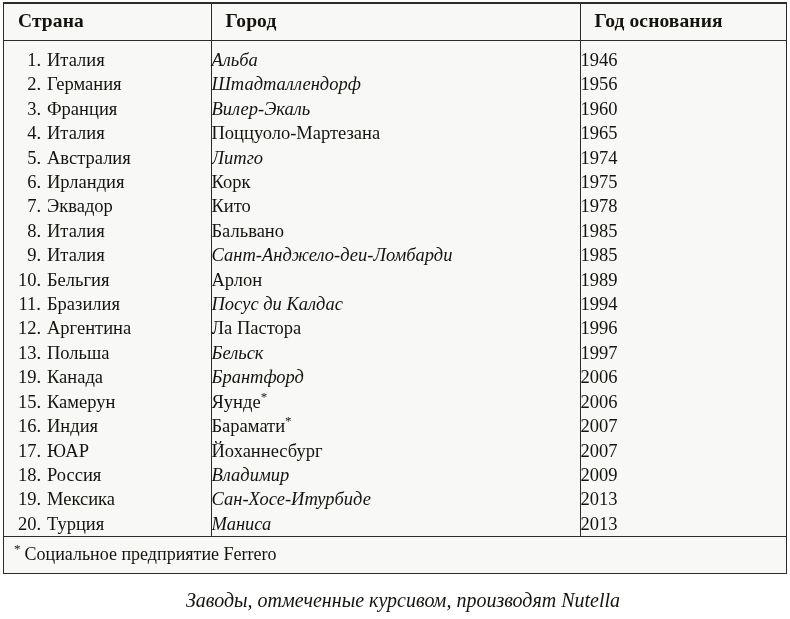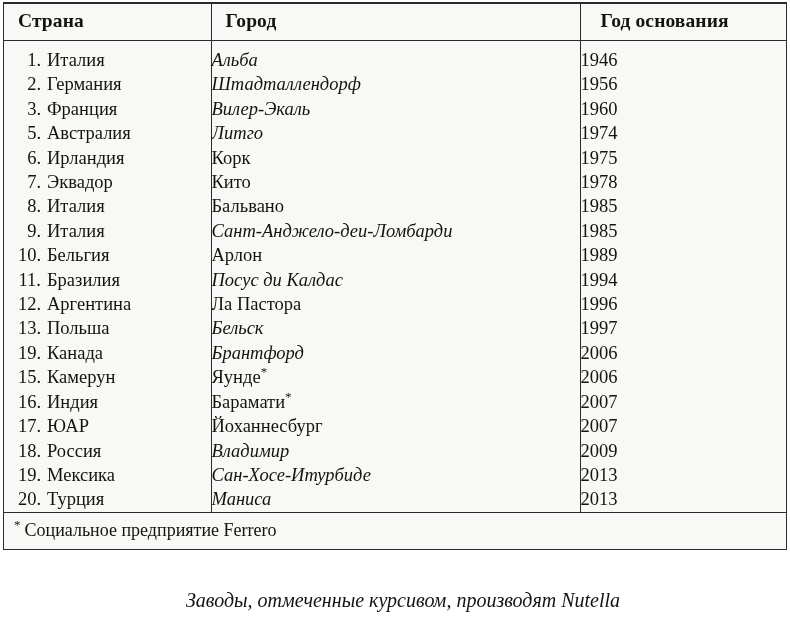--- a/index.html
+++ b/index.html
@@ -53,21 +53,21 @@
     text-align: left;
     padding: 6px 0 8px 14px;
     border-bottom: 1.5px solid #2b2b2b;
     letter-spacing: 0.1px;
     white-space: nowrap;
   }
   thead th.col-city,
   thead th.col-year {
     border-left: 1.5px solid #2b2b2b;
   }
-  thead th.col-year { padding-left: 20px; }
+  thead th.col-year { padding-left: 14px; }
 
   tbody td {
     font-size: 18.5px;
     line-height: 24.4px;
     padding: 0;
     vertical-align: baseline;
     white-space: nowrap;
   }
   tbody tr.data-row td.col-country {
     text-align: left;
@@ -151,20 +151,25 @@
             <td class="col-country"><span class="rank">2.</span><span>Германия</span></td>
             <td class="col-city"><span class="city-italic">Штадталлендорф</span></td>
             <td class="col-year"><span>1956</span></td>
           </tr>
           <tr class="data-row">
             <td class="col-country"><span class="rank">3.</span><span>Франция</span></td>
             <td class="col-city"><span class="city-italic">Вилер-Экаль</span></td>
             <td class="col-year"><span>1960</span></td>
           </tr>
           <tr class="data-row">
+            <td class="col-country"><span class="rank">4.</span><span>Италия</span></td>
+            <td class="col-city"><span class="city-roman">Поццуоло-Мартезана</span></td>
+            <td class="col-year"><span>1965</span></td>
+          </tr>
+          <tr class="data-row">
             <td class="col-country"><span class="rank">5.</span><span>Австралия</span></td>
             <td class="col-city"><span class="city-italic">Литго</span></td>
             <td class="col-year"><span>1974</span></td>
           </tr>
           <tr class="data-row">
             <td class="col-country"><span class="rank">6.</span><span>Ирландия</span></td>
             <td class="col-city"><span class="city-roman">Корк</span></td>
             <td class="col-year"><span>1975</span></td>
           </tr>
           <tr class="data-row">

